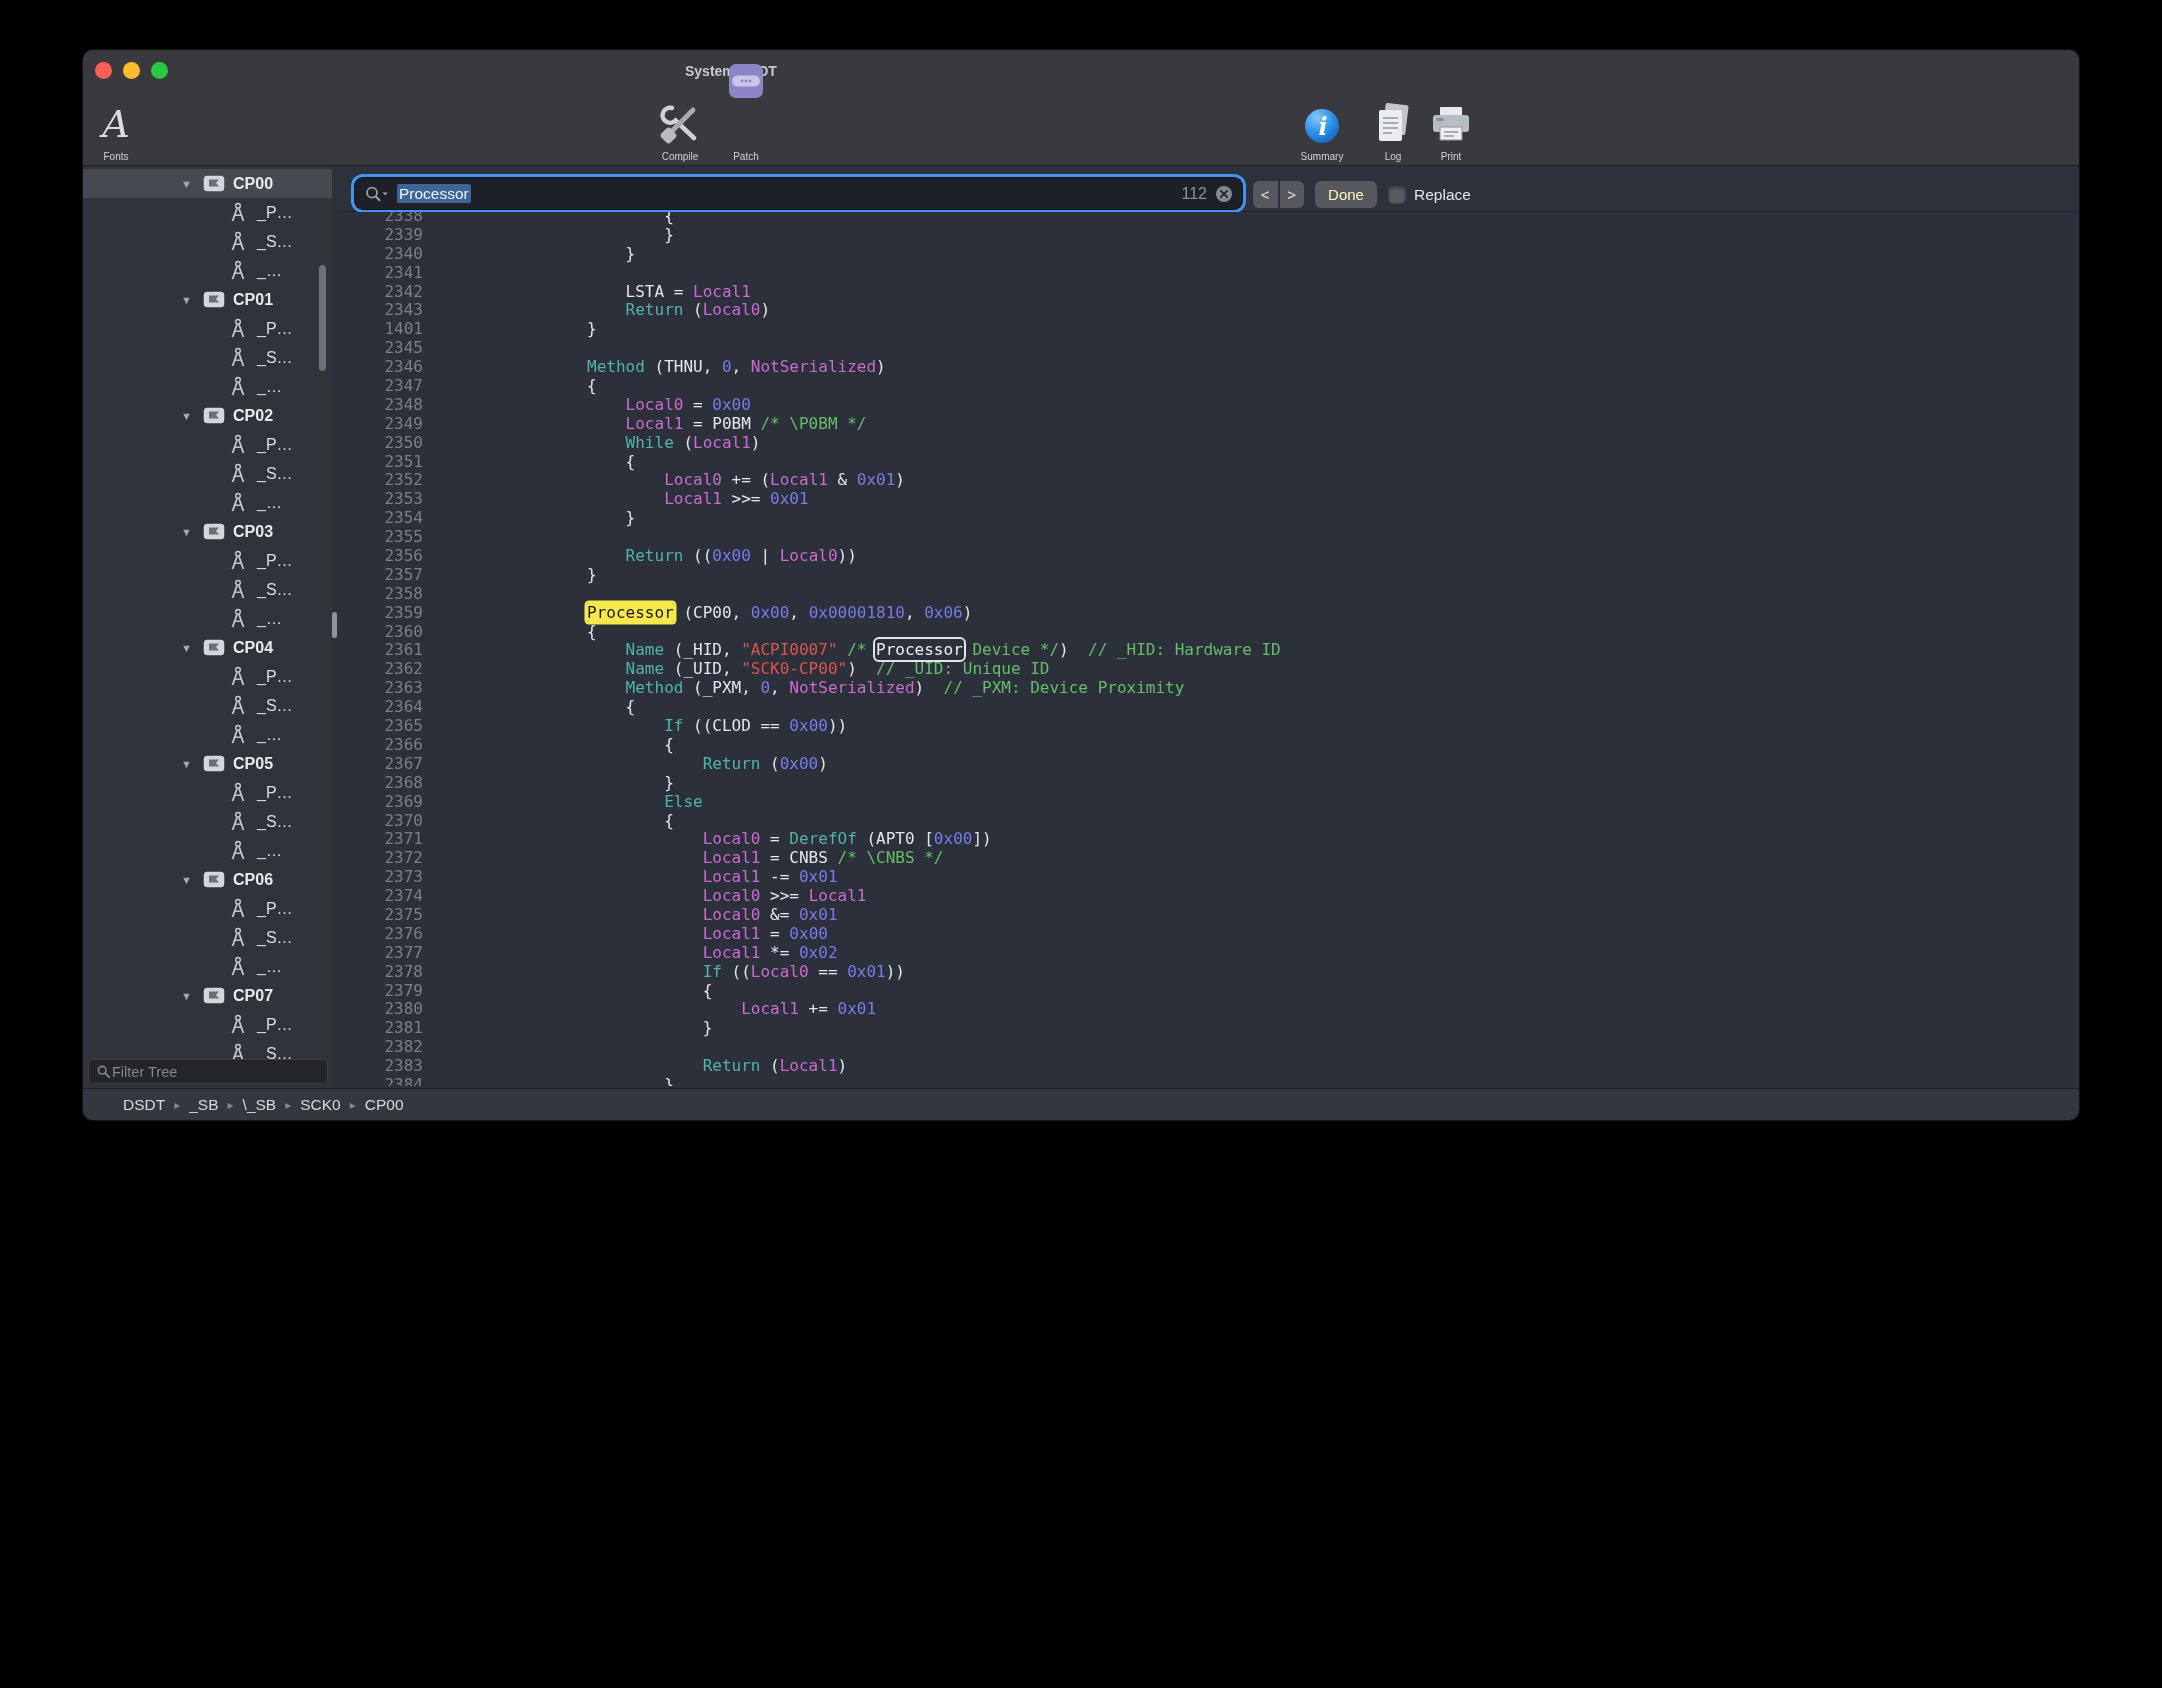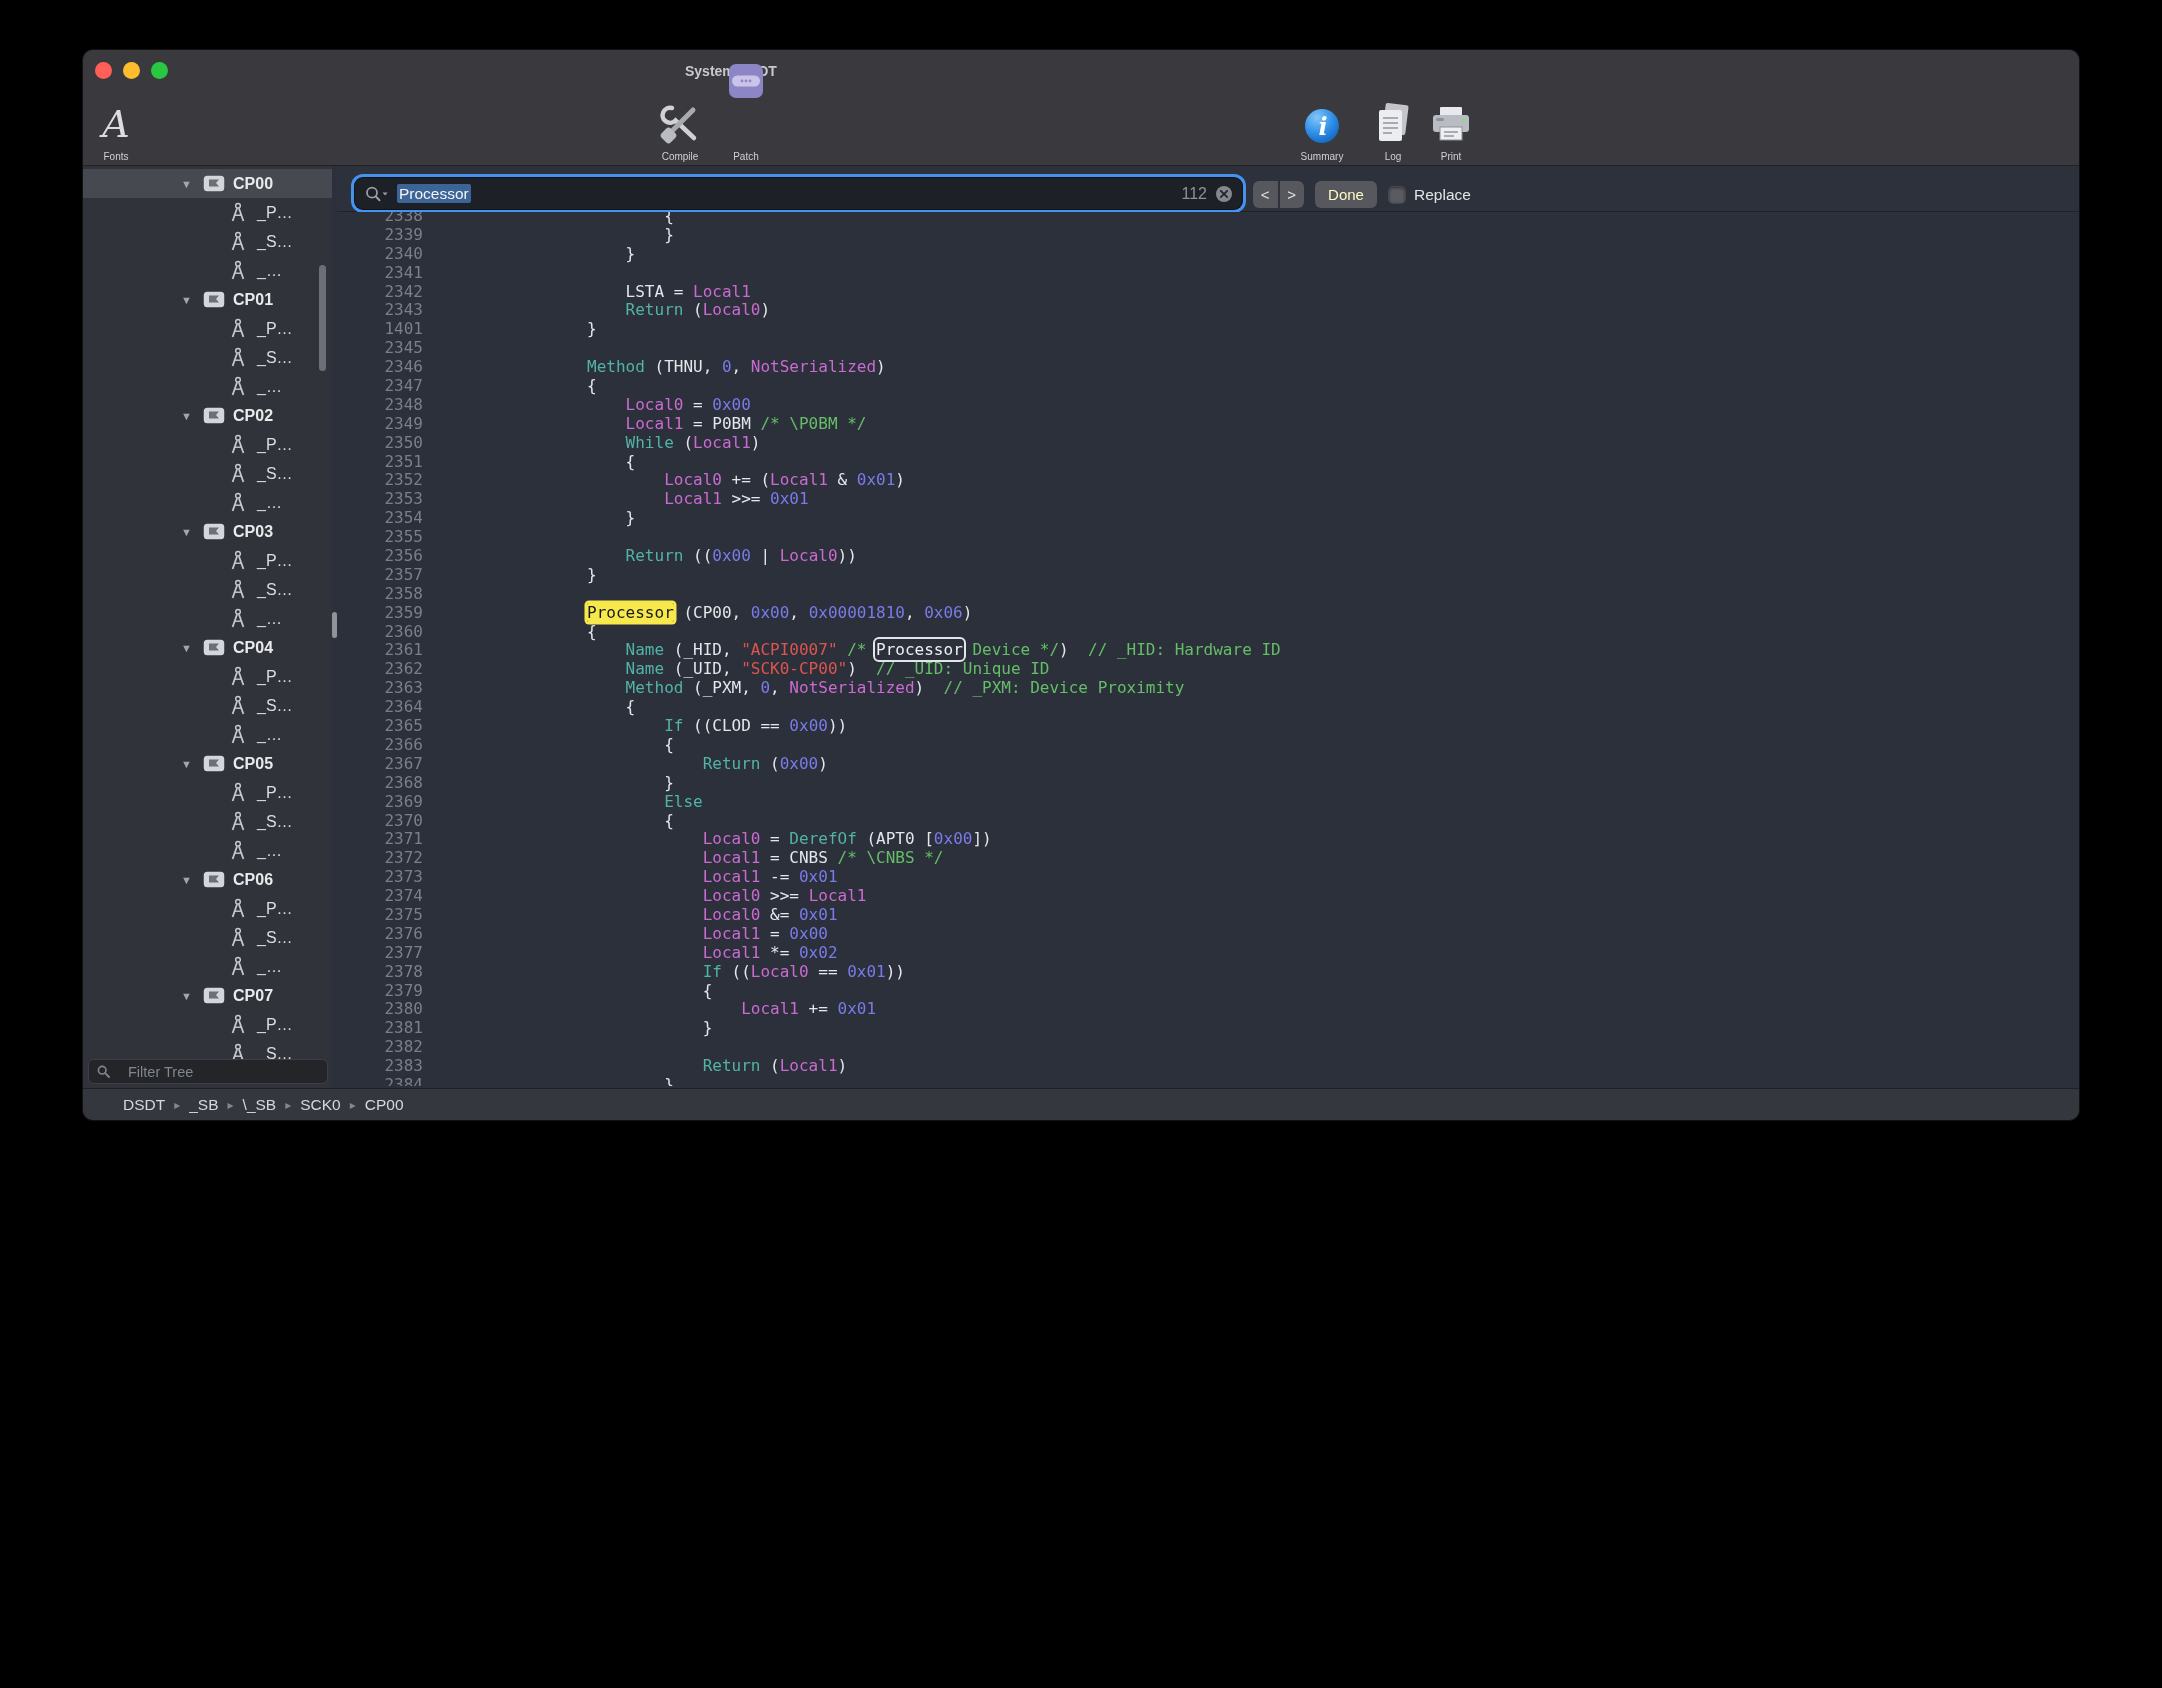--- a/index.html
+++ b/index.html
@@ -36,21 +36,21 @@
   .trow.parent{padding-left:98px;}
   .trow.child{padding-left:146px;}
   .trow.sel{background:#46494f;}
   .disc{width:16px;font-size:11px;color:#a2a6ad;flex:0 0 16px;}
   .scicon{width:22px;margin-left:6px;flex:0 0 22px;display:flex;align-items:center;}
   .cicon{width:18px;flex:0 0 18px;display:flex;align-items:center;}
   .plabel{margin-left:8px;font-size:16px;font-weight:600;color:#e9eaec;}
   .clabel{margin-left:10px;font-size:16px;color:#dcdee1;}
   .sscroll{position:absolute;left:236px;top:99px;width:7px;height:106px;border-radius:4px;background:rgba(167,171,180,.5);}
   .filter{position:absolute;left:5px;top:893px;width:240px;height:25px;box-sizing:border-box;border-radius:6px;
-          background:#232529;border:1px solid #3c3f45;display:flex;align-items:center;padding:0 8px;gap:18px;}
+          background:#232529;border:1px solid #3c3f45;display:flex;align-items:center;padding:0 8px;gap:2px;}
   .fplace{font-size:14.5px;color:#81858c;}
 
   
   .splitdot{position:absolute;left:249px;top:446px;width:5px;height:26px;border-radius:3px;background:#90939b;}
 
   
   .main{position:absolute;left:254px;top:0;right:0;height:100%;background:#2b303b;}
   .findbar{position:absolute;left:0;top:0;right:0;height:46px;background:#2c313b;border-bottom:1px solid rgba(0,0,0,.3);box-sizing:border-box;}
   .sfield{position:absolute;left:18px;top:12px;width:887px;height:31px;box-sizing:border-box;border-radius:8px;background:#1d2026;
           box-shadow:0 0 0 1px #101217,0 0 0 4px #4493ef;display:flex;align-items:center;padding:0 9px 0 10px;gap:8px;}

